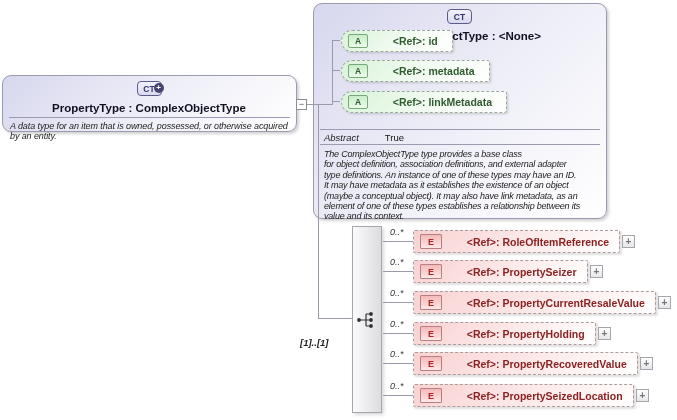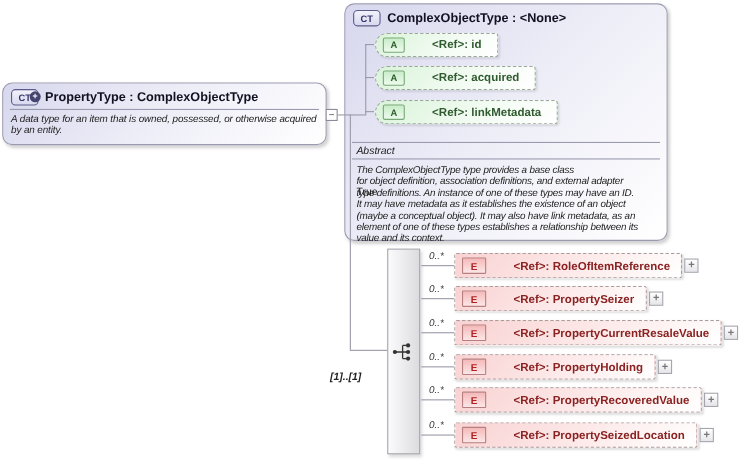--- a/index.html
+++ b/index.html
@@ -12,21 +12,21 @@
   .line{position:absolute;background:#9a9aa8;z-index:5;}
 
   
   .type-box{
     position:absolute;
     background:linear-gradient(135deg,#d7d7ee 0%,#ececf7 45%,#ffffff 100%);
     border:1px solid #9a9ab0;border-radius:9px;
     box-shadow:2px 2px 3px rgba(0,0,0,0.18);
     z-index:2;box-sizing:border-box;
   }
-  .type-header{display:flex;align-items:center;gap:6px;padding:5px 8px 3px 7px;}
+  .type-header{display:flex;align-items:center;gap:6px;padding:5px 8px 3px 7px;flex-direction:column;}
   .type-title{font-size:11.5px;font-weight:bold;color:#111122;white-space:nowrap;text-align:right;}
   .sep{height:1px;background:#9a9ab0;margin:0 6px;}
   .doc-text{
     font-style:italic;font-size:9px;letter-spacing:-0.1px;color:#222;
     padding:3px 4px 0 7px;white-space:pre-line;line-height:10.4px;
   }
   
   .ct-icon{
     position:relative;display:inline-flex;align-items:center;justify-content:center;
     width:23px;height:13px;border:1px solid #5c5c8a;border-radius:4px;
@@ -142,30 +142,30 @@
     </div>
 
     <div class="attr-tag" style="left:27px;top:26px;">
       <span class="a-icon">A</span>
       <span class="ref-col">&lt;Ref&gt;</span>
       <span class="attr-name">: id</span>
     </div>
     <div class="attr-tag" style="left:27px;top:56px;">
       <span class="a-icon">A</span>
       <span class="ref-col">&lt;Ref&gt;</span>
-      <span class="attr-name">: acquired</span>
+      <span class="attr-name">: metadata</span>
     </div>
     <div class="attr-tag" style="left:27px;top:87px;">
       <span class="a-icon">A</span>
       <span class="ref-col">&lt;Ref&gt;</span>
       <span class="attr-name">: linkMetadata</span>
     </div>
 
     <div class="sep" style="position:absolute;left:0;right:0;top:125px;"></div>
-    <div class="abstract-row" style="top:128px;flex-direction:column;">
+    <div class="abstract-row" style="top:128px;">
       <span class="abstract-label">Abstract</span>
       <span class="abstract-value">True</span>
     </div>
     <div class="sep" style="position:absolute;left:0;right:0;top:140px;"></div>
     <div class="doc-text" style="position:absolute;left:3px;right:2px;top:142px;letter-spacing:-0.2px;">The ComplexObjectType type provides a base class
 for object definition, association definitions, and external adapter
 type definitions. An instance of one of these types may have an ID.
 It may have metadata as it establishes the existence of an object
 (maybe a conceptual object). It may also have link metadata, as an
 element of one of these types establishes a relationship between its

